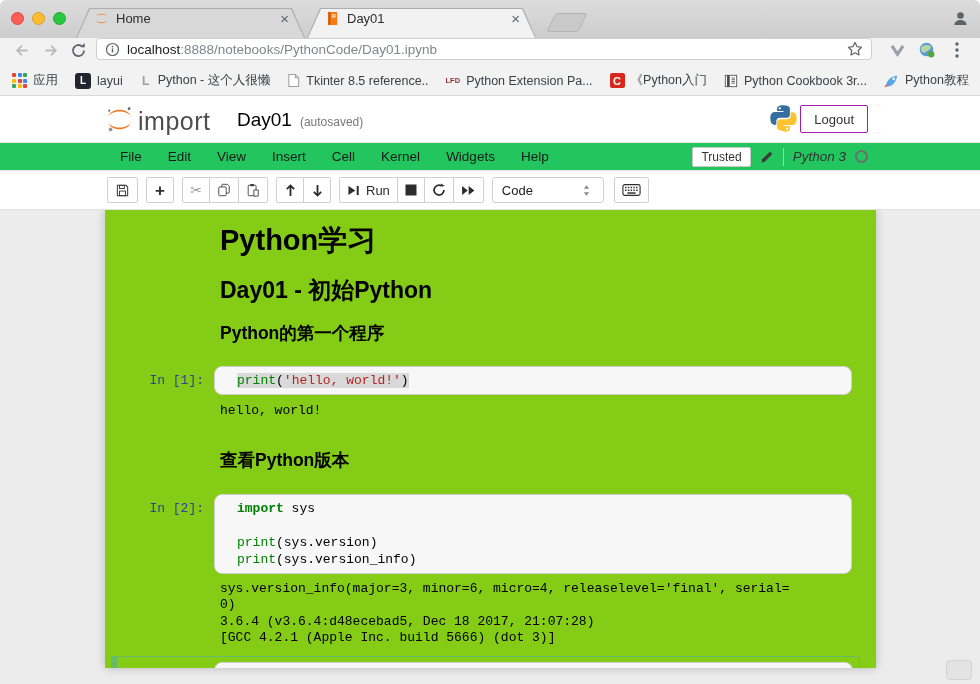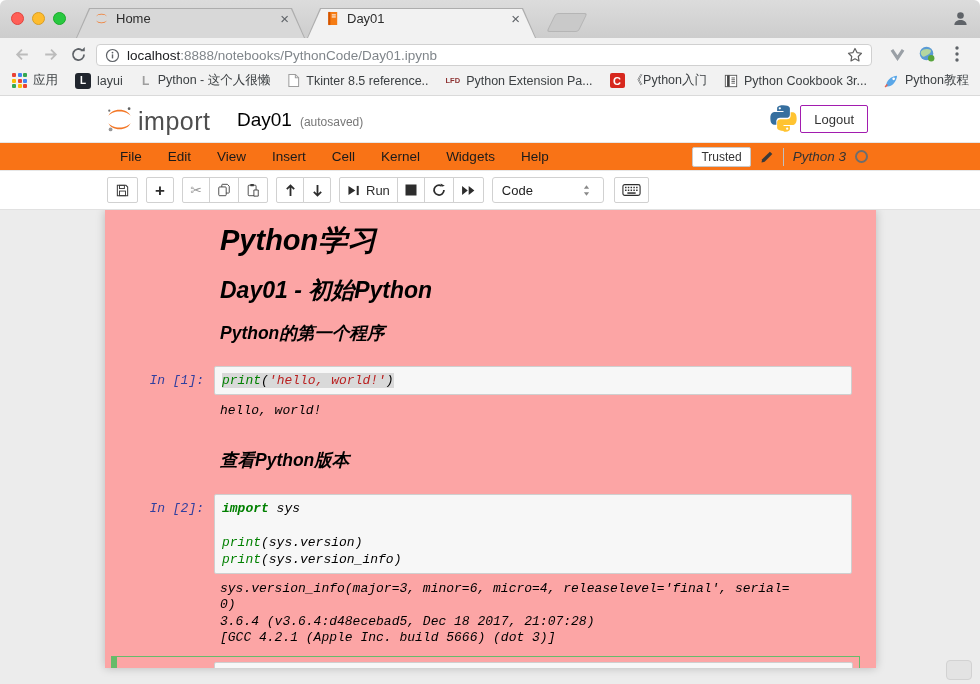--- a/index.html
+++ b/index.html
@@ -20,21 +20,21 @@
   .tab .tab-fg { position:absolute; inset:1px 1px 0 1px; clip-path:polygon(13px 0, calc(100% - 13px) 0, 100% 100%, 0 100%); }
   .tab-inactive .tab-fg { background:#d8d8d8; }
   .tab-active .tab-fg { background:#f2f2f2; }
   .tab-content { position:absolute; inset:0; z-index:2; display:flex; align-items:center; padding:0 16px 9px 18px; }
   .tab-label { font-size:13px; color:#2c2c2c; margin-left:7px; flex:1; white-space:nowrap; overflow:hidden; }
   .tab-close { font-size:15px; color:#5f6368; line-height:1; cursor:default; }
   .newtab-btn { position:absolute; left:551px; top:13px; width:32px; height:19px; background:#c9c9c9; transform:skewX(-26deg); border-radius:3px; border:1px solid #b5b5b5; }
   .profile-btn { position:absolute; right:11px; top:10px; }
 
   
-  .urlbar { height:28px; background:#f2f2f2; display:flex; align-items:flex-end; padding:0 10px 0 8px; }
+  .urlbar { height:28px; background:#f2f2f2; display:flex; align-items:flex-start; padding:0 10px 0 8px; }
   .nav-btn { width:28px; height:24px; display:flex; align-items:center; justify-content:center; }
   .url-field { flex:1; height:22px; background:#fff; border:1px solid #d0d0d0; border-radius:4px; display:flex; align-items:center; padding:0 8px; margin:0 8px 0 4px; }
   .url-text { font-size:13.5px; margin-left:7px; flex:1; white-space:nowrap; overflow:hidden; }
   .url-host { color:#202124; }
   .url-rest { color:#80868b; }
   .ext-btn { width:26px; height:24px; display:flex; align-items:center; justify-content:center; margin-left:4px; }
 
   
   .bookmarks { height:30px; background:#f2f2f2; border-bottom:1px solid #dadada; display:flex; align-items:center; padding:0 12px; }
   .bm-item { display:flex; align-items:center; gap:6px; margin-right:17px; white-space:nowrap; }
@@ -50,21 +50,21 @@
   .jp-header { position:relative; height:46px; background:#fff; }
   .jp-logo { position:absolute; left:104px; top:8px; display:flex; align-items:flex-end; cursor:pointer; }
   .jp-wordmark { font-size:25px; color:#4e4e4e; letter-spacing:0.5px; margin-left:3px; line-height:1.1; }
   .jp-title-wrap { position:absolute; left:237px; top:13px; display:flex; align-items:baseline; }
   .jp-title { font-size:19px; color:#000; }
   .jp-autosave { font-size:12px; color:#777; margin-left:8px; }
   .py-logo { position:absolute; right:181px; top:7px; }
   .logout-btn { position:absolute; right:112px; top:9px; height:28px; padding:0 13px; background:#fff; border:1px solid #a21caf; border-radius:2px; font-size:13px; color:#333; display:flex; align-items:center; }
 
   
-  .jp-menubar { position:relative; height:29px; background:#f97316; border-top:1px solid #e7e7e7; border-bottom:1px solid #e7e7e7; display:flex; align-items:center; padding-left:107px; }
+  .jp-menubar { position:relative; height:29px; background:#22c55e; border-top:1px solid #e7e7e7; border-bottom:1px solid #e7e7e7; display:flex; align-items:center; padding-left:107px; }
   .menu-item { font-size:13.5px; color:#1a1a1a; padding:0 13px; line-height:27px; cursor:pointer; }
   .menubar-right { position:absolute; right:112px; top:0; height:27px; display:flex; align-items:center; gap:9px; }
   .trusted-btn { font-size:12px; color:#333; border:1px solid #c9c9c9; border-radius:2px; padding:2px 8px; background:#fff; }
   .mb-divider { width:1px; height:18px; background:#c0c0c0; }
   .kernel-name { font-size:13.5px; color:#333;font-style:italic; }
   .kernel-circle { width:13px; height:13px; border:2px solid #6d6d6d; border-radius:50%; }
 
   
   .jp-toolbar { height:39px; background:#fff; border-bottom:1px solid #e1e1e1; display:flex; align-items:center; padding-left:107px; }
   .btn-group { display:flex; margin-right:8px; }
@@ -72,29 +72,29 @@
   .btn-group .tb-btn:first-child { border-radius:2px 0 0 2px; margin-left:0; }
   .btn-group .tb-btn:last-child { border-radius:0 2px 2px 0; }
   .btn-group .tb-btn:only-child { border-radius:2px; }
   .run-label { font-size:13px; color:#2d2d2d; margin-left:6px; }
   .plus-glyph { font-size:17px; font-weight:bold; color:#2d2d2d; line-height:1; }
   .scissors-glyph { font-size:14px; color:#9b9b9b; line-height:1; }
   .cell-type-select { width:112px; height:26px; border:1px solid #d1d1d1; border-radius:3px; background:#fff; display:flex; align-items:center; justify-content:space-between; padding:0 13px 0 9px; font-size:13px; color:#222; margin-right:10px; cursor:pointer; }
 
   
   .jp-body { position:relative; height:474px; background:#ececec; overflow:hidden; }
-  .nb-container { position:absolute; left:105px; width:771px; top:0; bottom:16px; background:#fca5a5; box-shadow:0 0 9px rgba(0,0,0,0.22); overflow:hidden;font-style:italic; }
+  .nb-container { position:absolute; left:105px; width:771px; top:0; bottom:16px; background:#84cc16; box-shadow:0 0 9px rgba(0,0,0,0.22); overflow:hidden; }
   h1.nb-h1 { font-size:29px; line-height:33px; font-weight:bold; color:#000; margin:14px 24px 0 115px; }
   h2.nb-h2 { font-size:23px; line-height:26px; font-weight:bold; color:#000; margin:20px 24px 0 115px; }
   h3.nb-h3 { font-size:17.5px; line-height:20px; font-weight:bold; color:#000; margin:20px 24px 0 115px; }
   h3.nb-h3b { margin-top:30px; }
   .cell { display:flex; align-items:stretch; margin-top:23px; }
   .cell2 { margin-top:24px; }
   .prompt { width:109px; text-align:right; padding:6px 10px 0 0; font-family:"Liberation Mono", monospace; font-size:13px; line-height:17px; color:#303F9F; white-space:nowrap; }
-  .input-area { flex:1; margin-right:24px; border:1px solid #cfcfcf; border-radius:2px; background:#f7f7f7; padding:5px 7px; }
+  .input-area { flex:1; margin-right:24px; border:1px solid #cfcfcf; border-radius:8px; background:#f7f7f7; padding:5px 22px; }
   .code-line { min-height:17px; line-height:17px; font-family:"Liberation Mono", monospace; font-size:13px; color:#000; white-space:pre; }
   .tok-kw { color:#008000; font-weight:bold; }
   .tok-builtin { color:#008000; }
   .tok-str { color:#BA2121; }
   .tok-plain { color:#000; }
   .tok-sel { background:#d9d9d9; }
   pre.output { margin:0 24px 0 115px; padding-top:8px; font-family:"Liberation Mono", monospace; font-size:13px; line-height:16.5px; color:#000; white-space:pre; }
   pre.output2 { padding-top:7px; }
 
   .cell3 { position:relative; display:flex; margin:9px 16px 0 6px; border:1px solid #66BB6A; padding:5px 0 30px 5px; }

